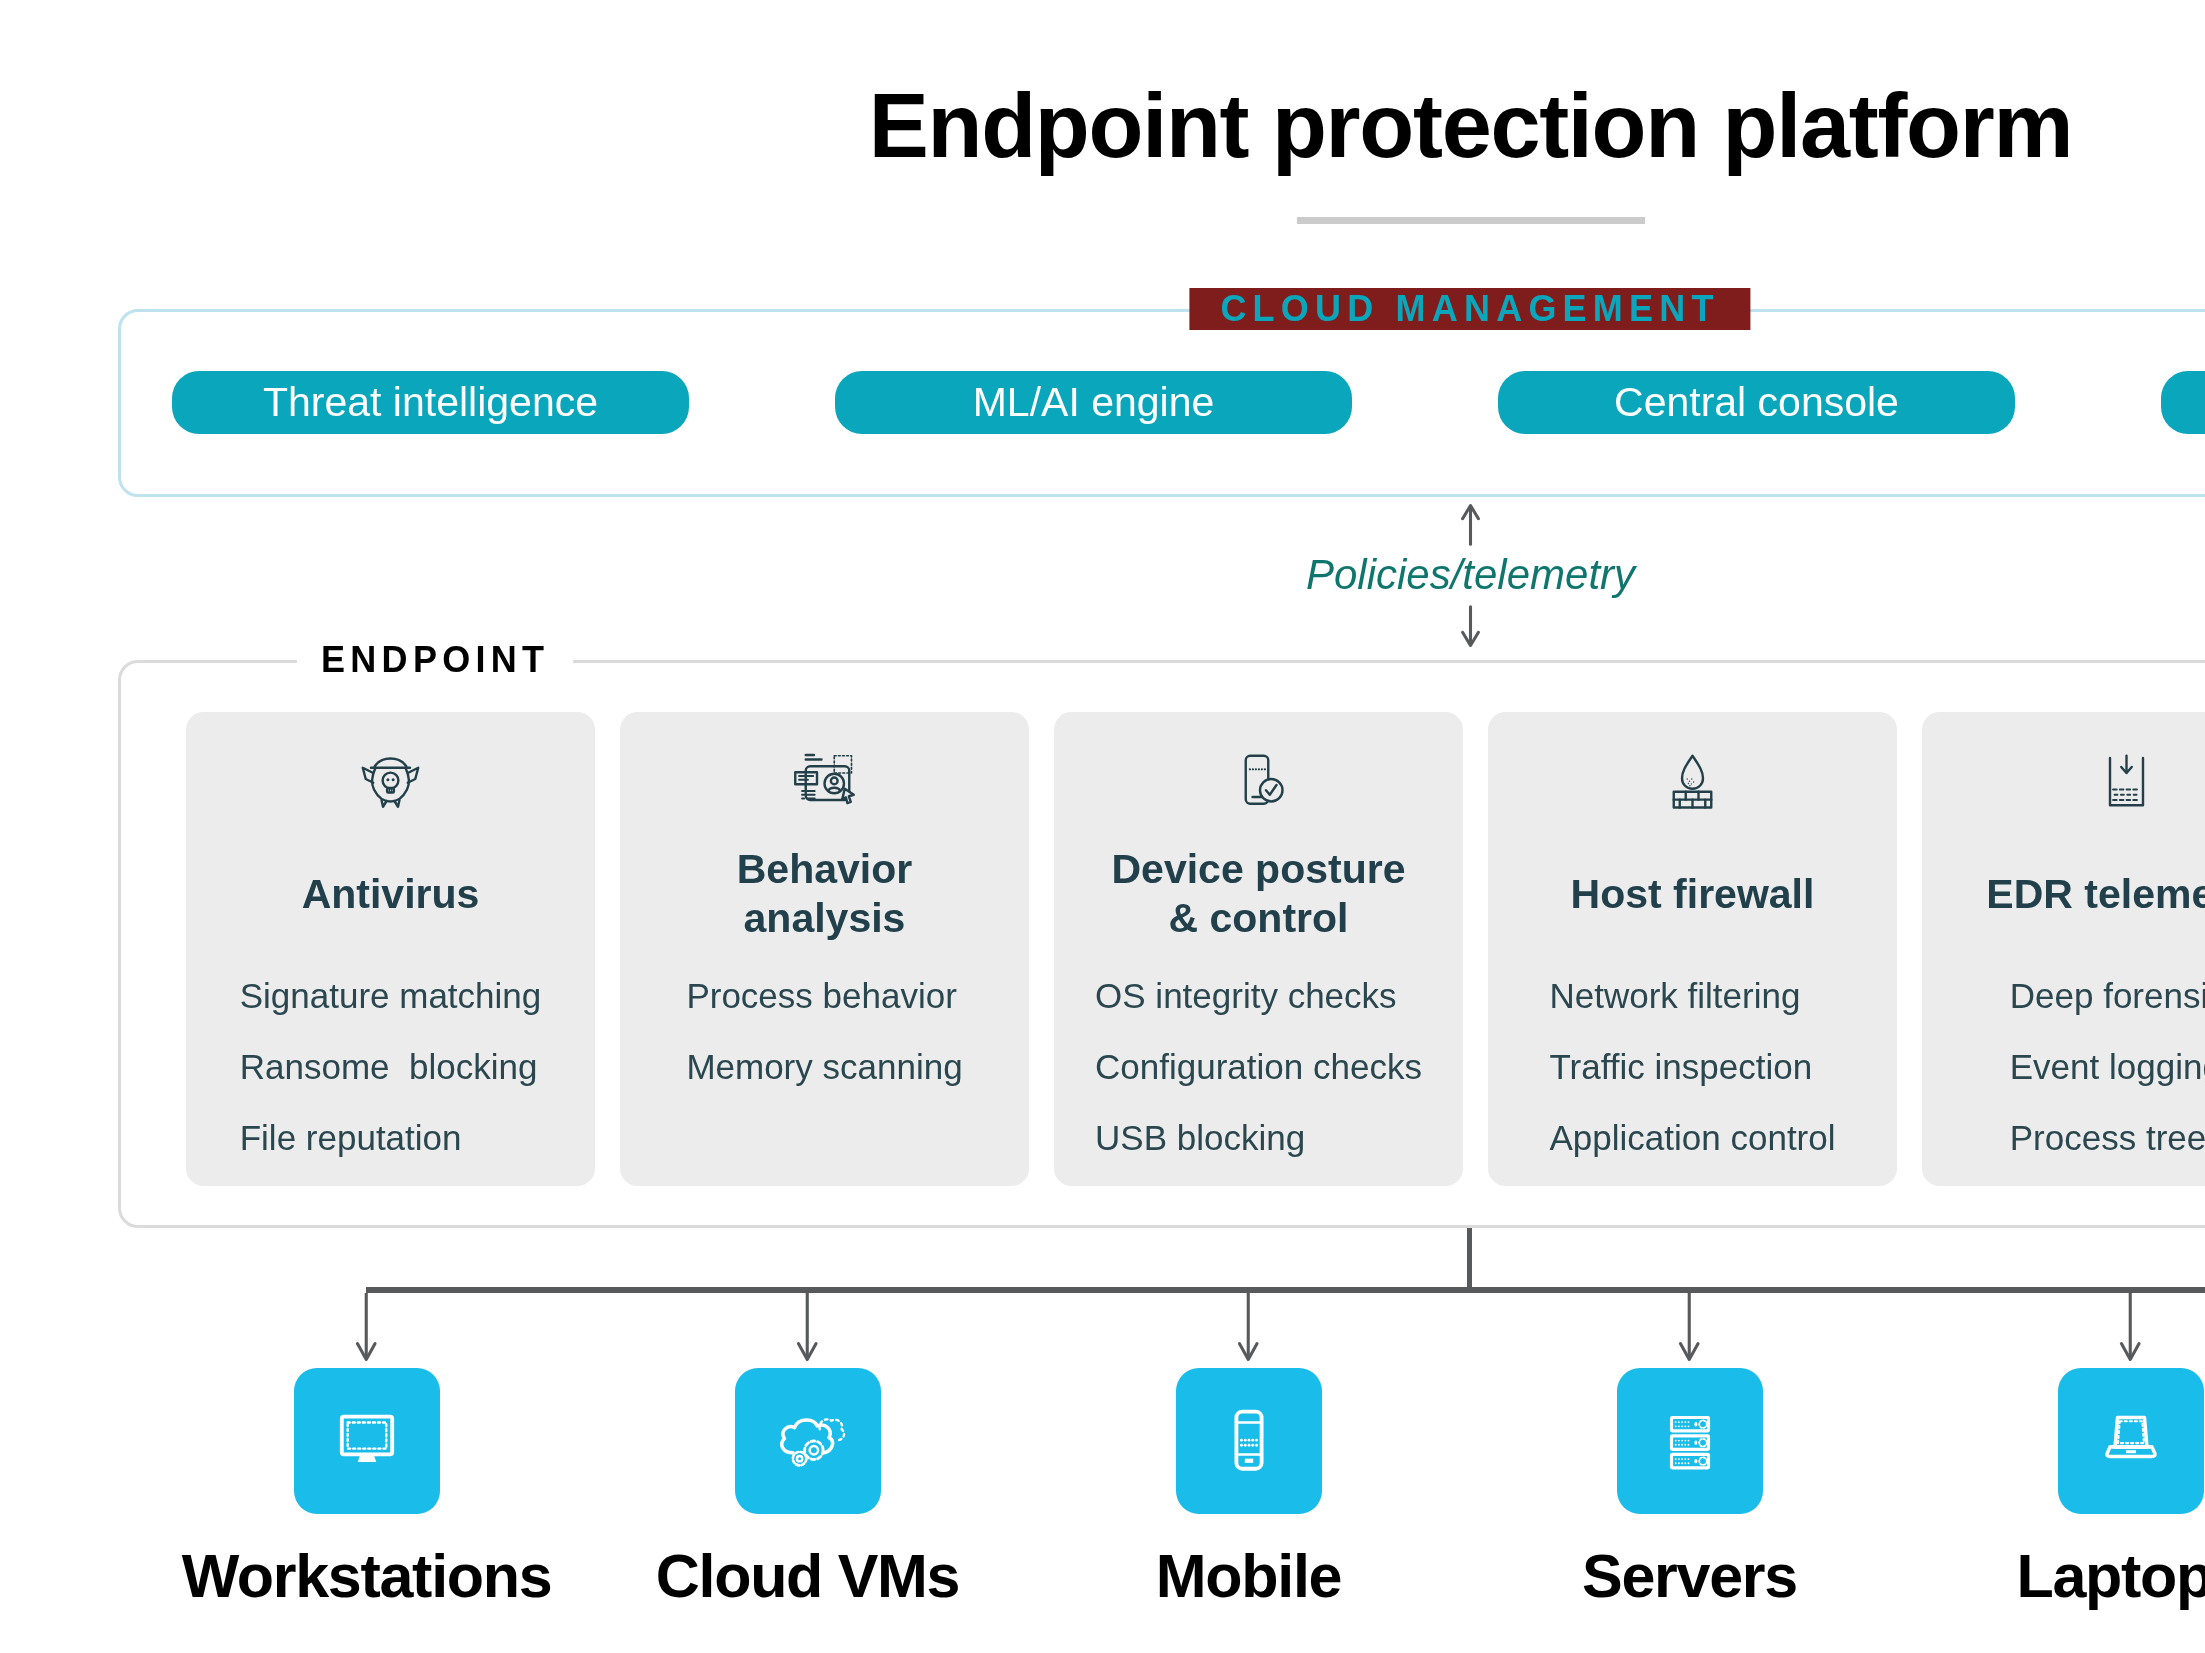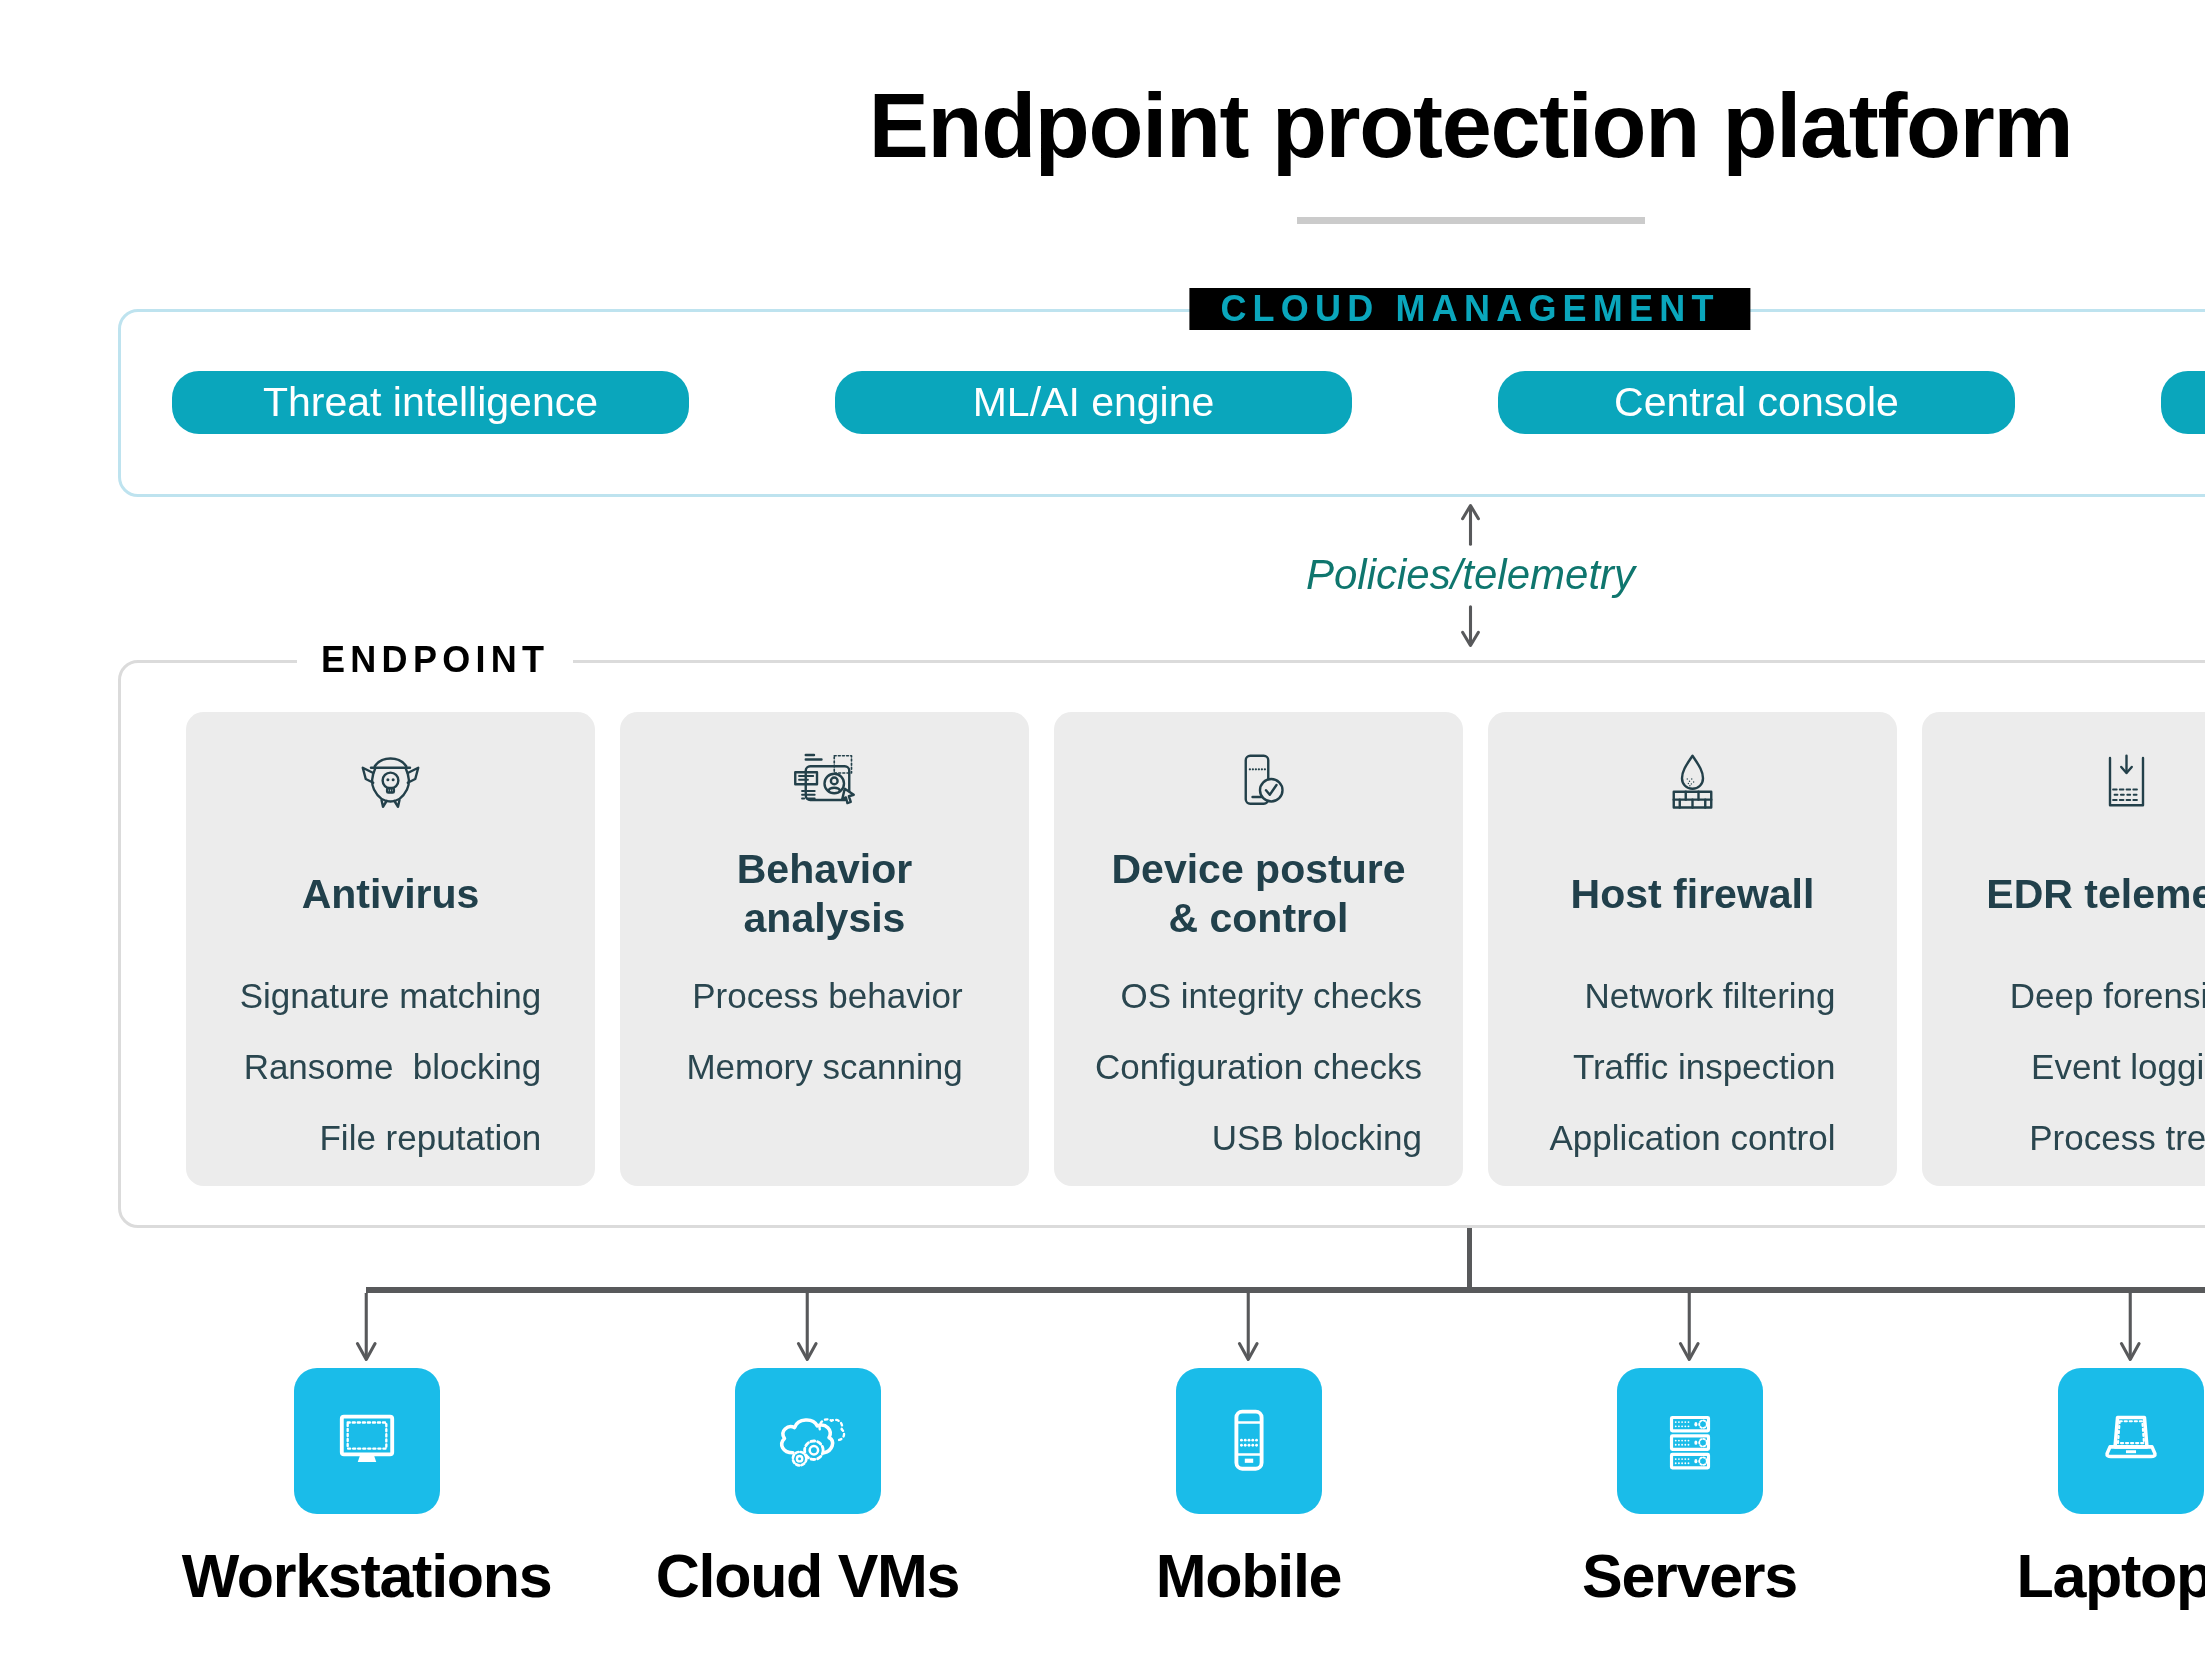--- a/index.html
+++ b/index.html
@@ -9,21 +9,21 @@
   
   .page-title{position:absolute;top:77px;left:0;width:100%;text-align:center;
               font-size:90px;font-weight:700;letter-spacing:-1.3px;color:#000;line-height:1.1;}
   .title-underline{position:absolute;top:217px;left:50%;transform:translateX(-50%);
                    width:348px;height:7px;background:#CBCBCB;}
 
   
   .cloud-box{position:absolute;left:118px;top:309px;width:2704px;height:188px;
              border:3.5px solid #BEE3EF;border-radius:20px;box-sizing:border-box;background:#fff;}
   .cloud-label{position:absolute;left:50%;top:-3.5px;transform:translate(-50%,-50%);
-               background:#000000;padding:0 31px;font-size:36px;font-weight:700;
+               background:#7f1d1d;padding:0 31px;font-size:36px;font-weight:700;
                letter-spacing:6.2px;color:#0AA6BC;white-space:nowrap;}
   .pills{display:flex;gap:146px;padding:59px 0 0 51px;}
   .pill{width:517px;height:63px;background:#0AA6BC;border-radius:27px;flex:0 0 auto;
         color:#fff;font-size:41px;font-weight:500;display:flex;align-items:center;justify-content:center;}
 
   
   .link-block{position:absolute;left:0;top:502px;width:100%;display:flex;
               flex-direction:column;align-items:center;gap:5.3px;}
   .link-label{font-size:42px;font-style:italic;color:#0f766e;}
 
@@ -33,21 +33,21 @@
   .endpoint-label{position:absolute;left:176px;top:-3.5px;transform:translateY(-50%);
                   background:#fff;padding:0 24px;font-size:36px;font-weight:700;
                   letter-spacing:5.3px;color:#000000;}
   .cards{display:flex;gap:25px;padding:49px 0 0 65px;}
   .card{width:409px;height:474px;background:#ECECEC;border-radius:17.6px;box-sizing:border-box;
         padding-top:35px;display:flex;flex-direction:column;align-items:center;flex:0 0 auto;}
   .card-icon{height:73px;display:flex;align-items:center;justify-content:center;}
   .card-title{margin-top:20px;height:108px;display:flex;align-items:center;justify-content:center;
               text-align:center;font-size:41px;font-weight:700;line-height:49px;color:#21404B;
               white-space:pre-line;}
-  .card-items{margin-top:12.3px;text-align:right;}
+  .card-items{margin-top:12.3px;text-align:left;}
   .card-item{font-size:35px;line-height:71px;color:#2A464F;white-space:pre-wrap;}
 
   
   .connector-stem{position:absolute;left:1467px;top:1228px;width:5.3px;height:65px;background:#58595B;}
   .connector-hline{position:absolute;left:366px;top:1287px;width:2205px;height:6.2px;background:#58595B;}
 
   
   .devices{position:absolute;left:146px;top:1293px;width:2646px;display:flex;}
   .device{width:441px;display:flex;flex-direction:column;align-items:center;flex:0 0 auto;}
   .tile{margin-top:4.4px;width:146px;height:146px;background:#1ABCE9;border-radius:23px;

